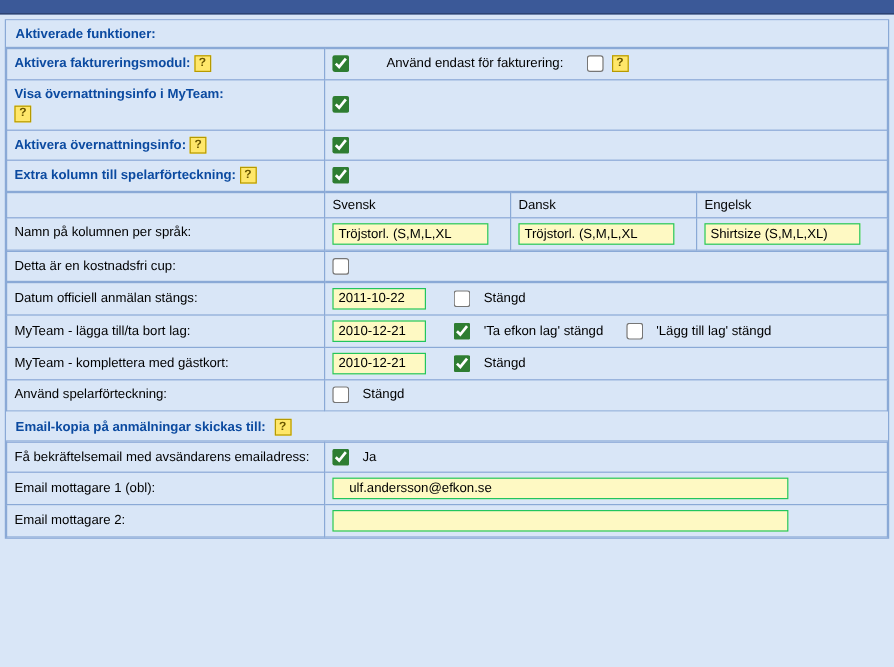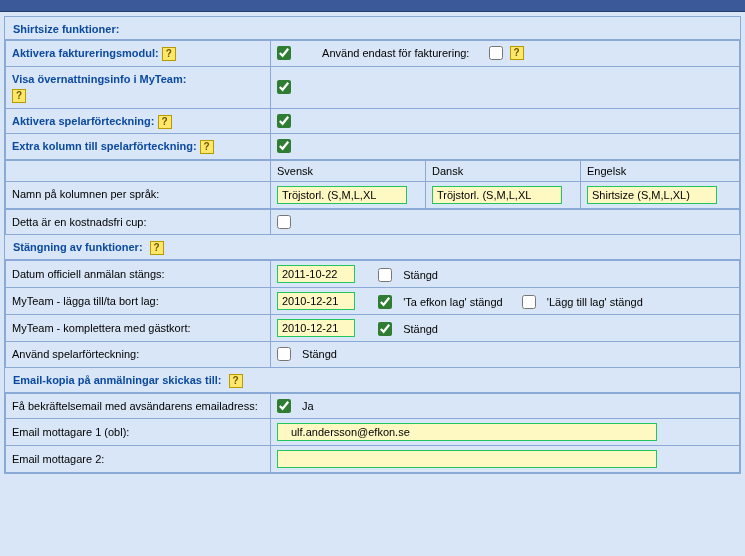--- a/index.html
+++ b/index.html
@@ -91,21 +91,21 @@
   .nowrap { white-space: nowrap; }
 </style>
 </head>
 <body>
 
 <div class="topbar"></div>
 
 <div class="panel">
 
   <div class="section-header">
-    <span>Shirtsize funktioner:</span>
+    <span>Aktiverade funktioner:</span>
   </div>
   <table class="form-table">
     <tbody>
         <tr>
       <td class="label-cell">
         <span>Aktivera faktureringsmodul:</span>
         <span class="help">?</span>
       </td>
       <td>
         <input type="checkbox" checked="" style="">
@@ -119,21 +119,21 @@
       <td class="label-cell">
         <span>Visa övernattningsinfo i MyTeam:</span><br>
         <span class="help">?</span>
       </td>
       <td>
         <input type="checkbox" checked="" style="">
       </td>
     </tr>
     <tr>
       <td class="label-cell">
-        <span>Aktivera spelarförteckning:</span>
+        <span>Aktivera övernattningsinfo:</span>
         <span class="help">?</span>
       </td>
       <td>
         <input type="checkbox" checked="" style="">
       </td>
     </tr>
     <tr>
       <td class="label-cell">
         <span>Extra kolumn till spelarförteckning:</span>
         <span class="help">?</span>
@@ -170,24 +170,20 @@
     <tbody>
         <tr>
       <td class="label-cell normal">Detta är en kostnadsfri cup:</td>
       <td>
         <input type="checkbox" style="">
       </td>
     </tr>
   </tbody>
     </table>
 
-  <div class="section-header">
-    <span>Stängning av funktioner:</span>
-    <span class="help">?</span>
-  </div>
   <table class="form-table">
     <tbody>
         <tr>
       <td class="label-cell normal nowrap">Datum officiell anmälan stängs:</td>
       <td>
         <input type="text" style="width: 78px;" value="2011-10-22">
         <span class="spacer-right"></span>
         <input type="checkbox" style="">
         <span class="inline-chk-label">Stängd</span>
       </td>

